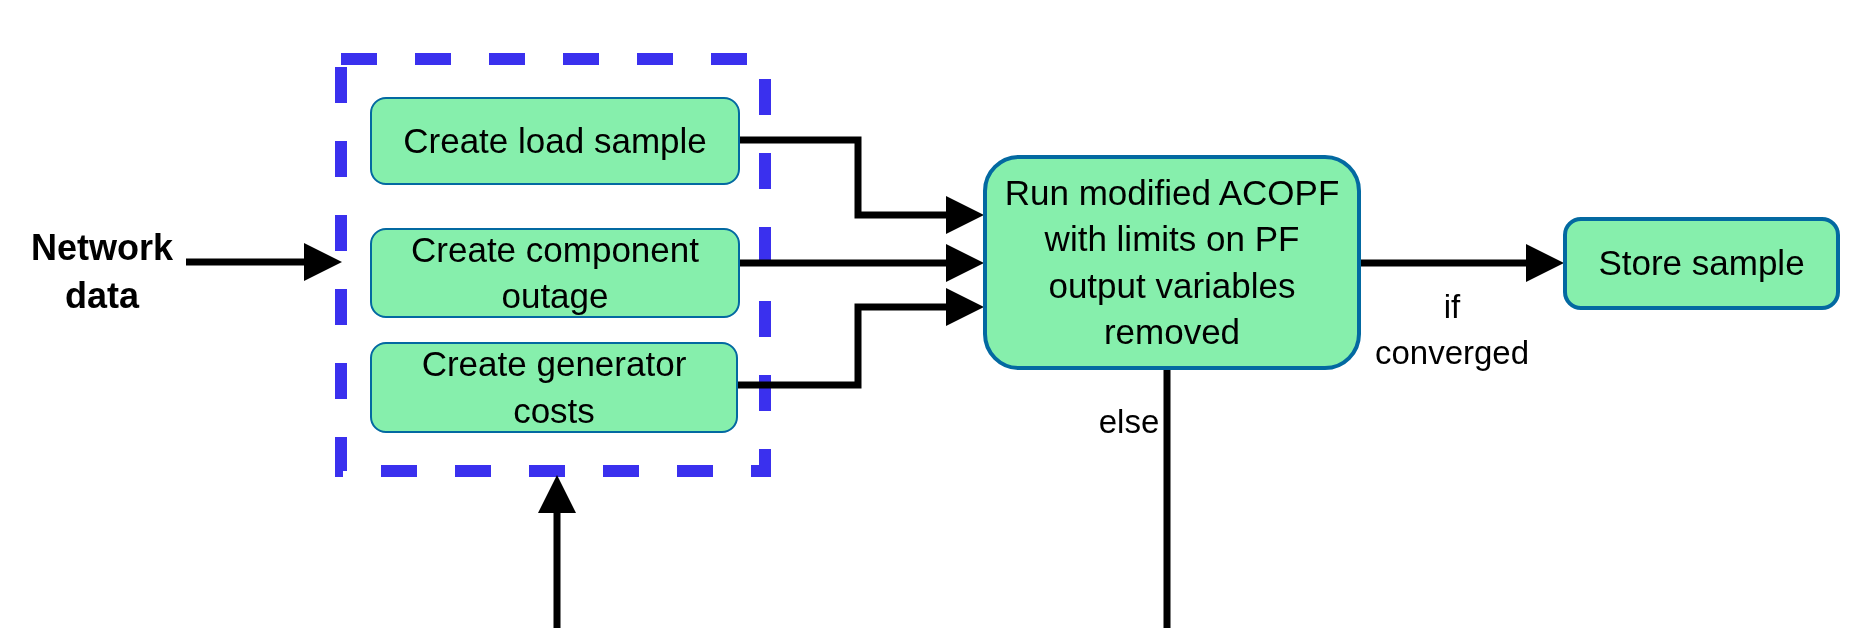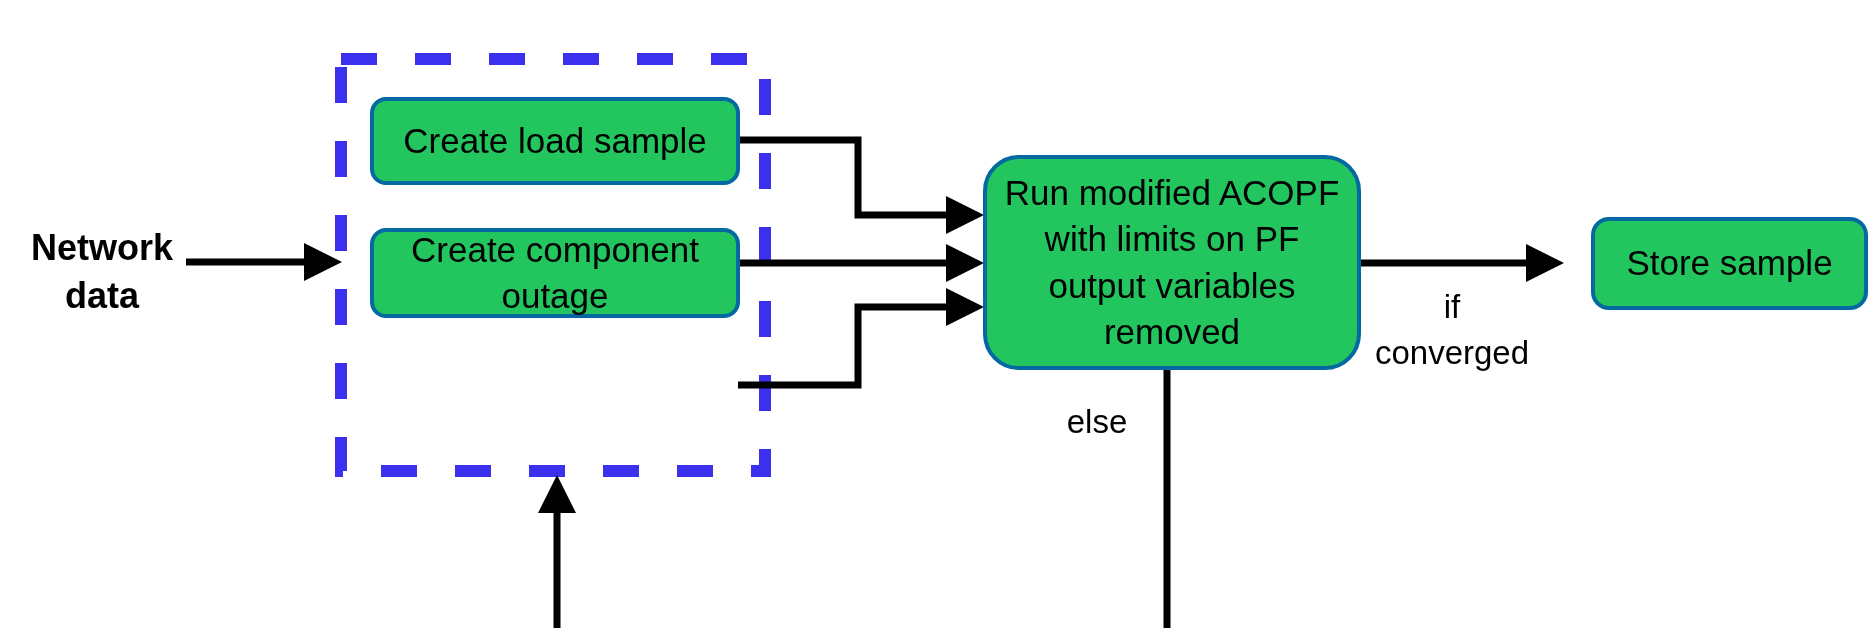--- a/index.html
+++ b/index.html
@@ -17,22 +17,22 @@
     overflow: hidden;
   }
   .wires {
     position: absolute;
     left: 0;
     top: 0;
   }
   .node {
     position: absolute;
     box-sizing: border-box;
-    background: #22c55e;
-    border: 4px solid #0369a1;
+    background: #86efac;
+    border: 2px solid #0369a1;
     display: flex;
     align-items: center;
     justify-content: center;
     text-align: center;
     font-size: 35px;
     line-height: 1.32;
     white-space: pre-line;
   }
   .node.small { border-radius: 16px; }
   .node.big   { border-width: 4px; border-radius: 36px; }
@@ -82,26 +82,28 @@
   </svg>
 
   <div class="free-label bold" style="left:20px; top:224px; width:164px;">Network
 data</div>
 
   <div class="node small" style="left:370px; top:97px; width:370px; height:88px;">Create load sample</div>
 
   <div class="node small" style="left:370px; top:220px; width:370px; height:90px;margin-top:8px;">Create component
 outage</div>
 
+  <div class="node small" style="left:370px; top:342px; width:368px; height:91px;">Create generator
+costs</div>
 
   <div class="node big" style="left:983px; top:155px; width:378px; height:215px;">Run modified ACOPF
 with limits on PF
 output variables
 removed</div>
 
-  <div class="node store" style="left:1563px; top:217px; width:277px; height:93px;margin-left:28px;">Store sample</div>
+  <div class="node store" style="left:1563px; top:217px; width:277px; height:93px;">Store sample</div>
 
   <div class="edge-label" style="left:1352px; top:284px; width:200px;">if
 converged</div>
 
-  <div class="edge-label" style="left:1036px; top:399px; width:122px;">else</div>
+  <div class="edge-label" style="left:1068px; top:399px; width:122px;">else</div>
 
 </div>
 
 </body></html>

